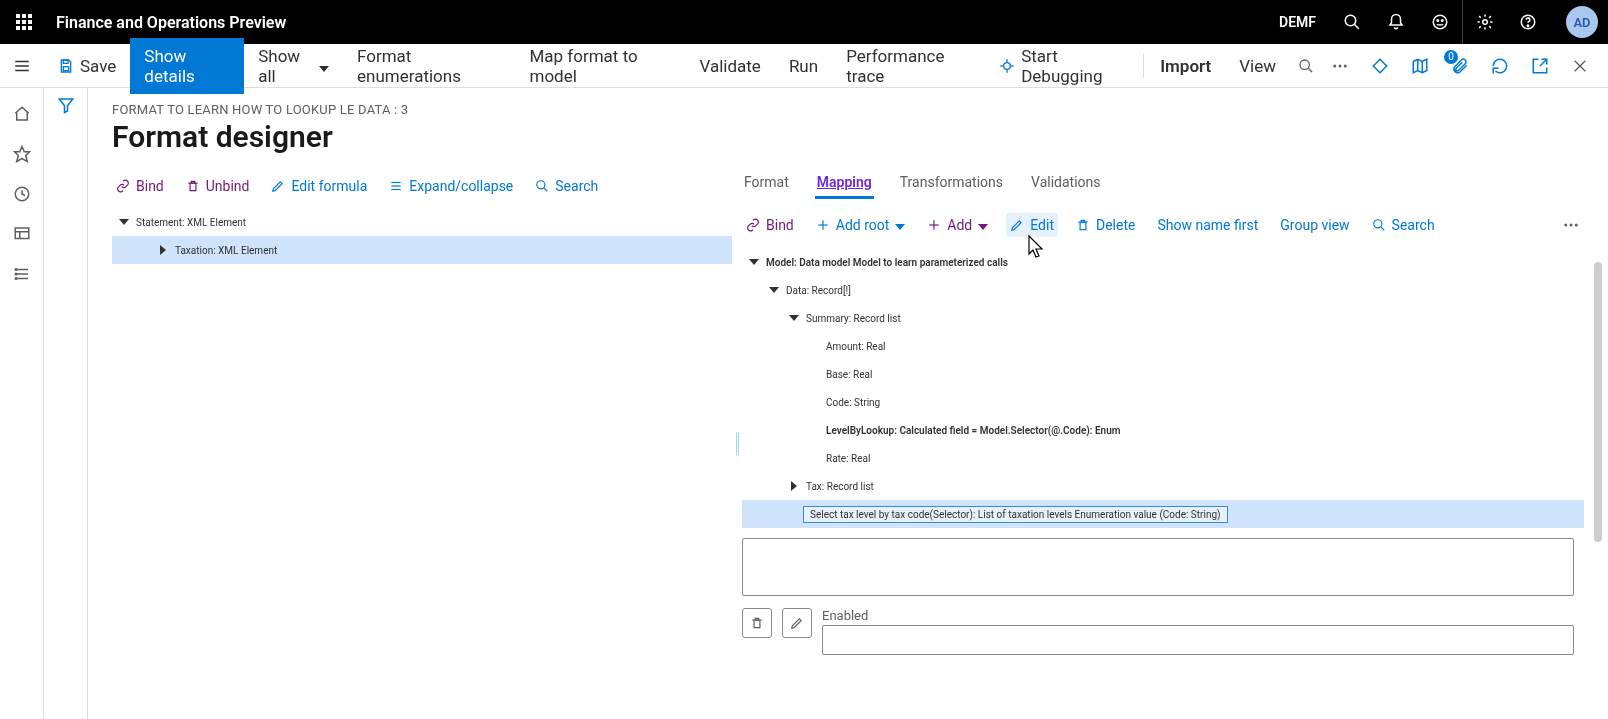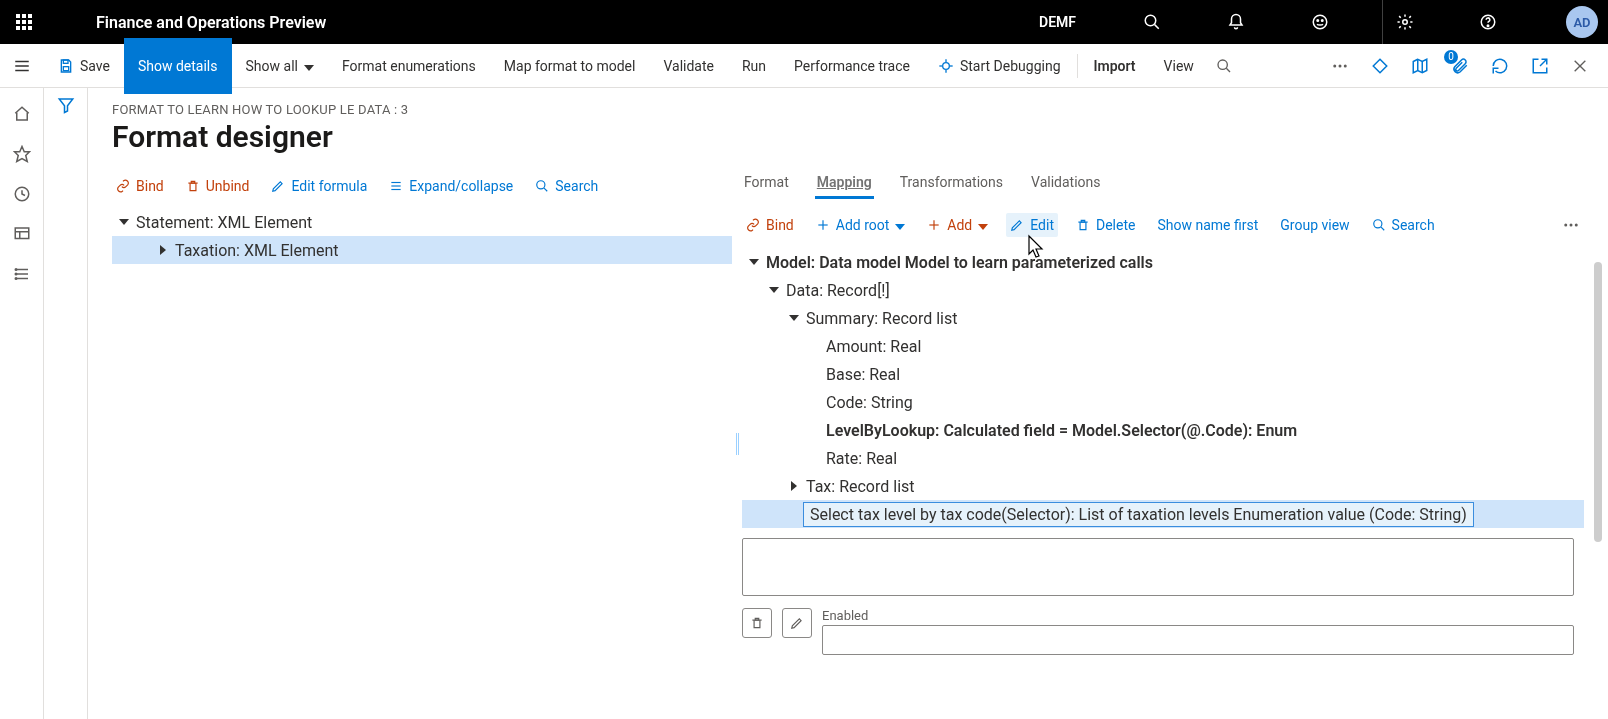--- a/index.html
+++ b/index.html
@@ -1,33 +1,33 @@
 <!DOCTYPE html>
 <html><head>
 <meta charset="utf-8">
 <style>
   * { box-sizing: border-box; }
   html, body { margin:0; padding:0; font-family: "Segoe UI", -apple-system, BlinkMacSystemFont, Roboto, sans-serif; font-size:14px; color:#323130; background:#fff; }
   body { width:1608px; height:719px; overflow:hidden; position:relative; }
 
   
-  .topbar { height:44px; background:#000; color:#fff; display:flex; align-items:center;gap:40px; }
+  .topbar { height:44px; background:#000; color:#fff; display:flex; align-items:center; }
   .topbar .waffle { width:48px; height:44px; display:flex; align-items:center; justify-content:center; cursor:pointer; }
   .topbar .app-title { font-size:16px; font-weight:600; padding-left:8px; flex:0 0 auto; }
   .topbar .spacer { flex:1; }
   .topbar .company { font-weight:600; padding:0 14px; }
   .topbar .tb-icon { width:44px; height:44px; display:flex; align-items:center; justify-content:center; cursor:pointer; }
   .topbar .tb-icon.sep-left { border-left:1px solid rgba(255,255,255,0.25); }
   .topbar .avatar { width:32px; height:32px; border-radius:50%; background:#a9c7ef; color:#2b5aa7; font-weight:600; display:flex; align-items:center; justify-content:center; margin:0 10px 0 16px; font-size:13px; }
 
   
   .cmdbar-wrap { display:flex; height:44px; border-bottom:1px solid #e1dfdd; }
   .left-rail-btn { width:44px; height:44px; display:flex; align-items:center; justify-content:center; cursor:pointer; }
   .cmdbar { flex:1; display:flex; align-items:center; height:44px; }
-  .cmdbar .cmd { height:56px; display:flex; align-items:center; padding:0 14px; cursor:pointer; color:#323130; font-size:14px; }
+  .cmdbar .cmd { height:56px; display:flex; align-items:center; padding:0 14px; cursor:pointer; color:#323130; font-size:17px; }
   .cmdbar .cmd.primary { background:#0078d4; color:#fff; }
   .cmdbar .cmd .ic { margin-right:6px; display:inline-flex; align-items:center; }
   .cmdbar .cmd .chev { margin-left:6px; }
   .cmdbar .divider { width:1px; height:24px; background:#e1dfdd; margin:0 2px; }
   .cmdbar .right-icons { margin-left:auto; display:flex; align-items:center; gap:4px; padding-right:10px; }
   .cmdbar .ibtn { width:36px; height:36px; display:flex; align-items:center; justify-content:center; cursor:pointer; color:#0078d4; position:relative; }
   .cmdbar .ibtn .badge { position:absolute; top:2px; left:2px; background:#0078d4; color:#fff; border-radius:8px; font-size:10px; min-width:14px; height:14px; line-height:14px; text-align:center; padding:0 3px; }
 
   
   .body { display:flex; height:calc(719px - 44px - 44px); }
@@ -42,30 +42,30 @@
   .page-title { font-size:30px; font-weight:600; margin:2px 0 14px 0; color:#1b1a19; }
 
   .split { flex:1; display:flex; gap:0; min-height:0; }
   .left-pane { width:620px; min-width:200px; display:flex; flex-direction:column; }
   .right-pane { flex:1; display:flex; flex-direction:column; min-width:0; }
   .splitter { width:10px; display:flex; align-items:center; justify-content:center; cursor:col-resize; }
   .splitter .grip { width:3px; height:22px; border-left:1px solid #9bd0ff; border-right:1px solid #9bd0ff; }
 
   .toolbar { display:flex; align-items:center; gap:14px; padding:6px 0 10px 0; flex-wrap:wrap; }
   .toolbar .tbtn { display:flex; align-items:center; gap:6px; color:#0078d4; cursor:pointer; padding:4px 4px; }
-  .toolbar .tbtn.disabled { color:#c2410c; cursor:default; }
+  .toolbar .tbtn.disabled { color:#701a75; cursor:default; }
   .toolbar .tbtn.hover { background:#e6f2fb; border-radius:2px; }
   .toolbar .tbtn .ic { display:inline-flex; }
 
   .tabs { display:flex; gap:24px; padding:0 0 6px 0; border-bottom:1px solid transparent; }
   .tabs .tab { padding:6px 2px; color:#605e5c; cursor:pointer; }
-  .tabs .tab.active { color:#737373; font-weight:600; border-bottom:3px solid #0078d4;text-decoration:underline; }
+  .tabs .tab.active { color:#6d28d9; font-weight:600; border-bottom:3px solid #0078d4;text-decoration:underline; }
 
   
-  .tree { font-size:16px; color:#323130; }
+  .tree { font-size:10px; color:#323130; }
   .tree .row { display:flex; align-items:center; height:28px; padding-right:8px; white-space:nowrap; }
   .tree .tw { width:20px; height:20px; display:inline-flex; align-items:center; justify-content:center; color:#323130; cursor:pointer; }
   .tree .lbl { padding:0 2px; }
   .tree .row.selected { background:#cfe4fa;padding-left:41px; }
   .tree .indent0 { padding-left:2px; }
   .tree .indent1 { padding-left:22px; }
   .tree .indent2 { padding-left:42px; }
   .tree .indent3 { padding-left:62px; }
   .tree .row.selbox .lbl { border:1px solid #3a8dde; background:#e6f2fb; padding:2px 6px; }
   .tree .bold { font-weight:600; }

